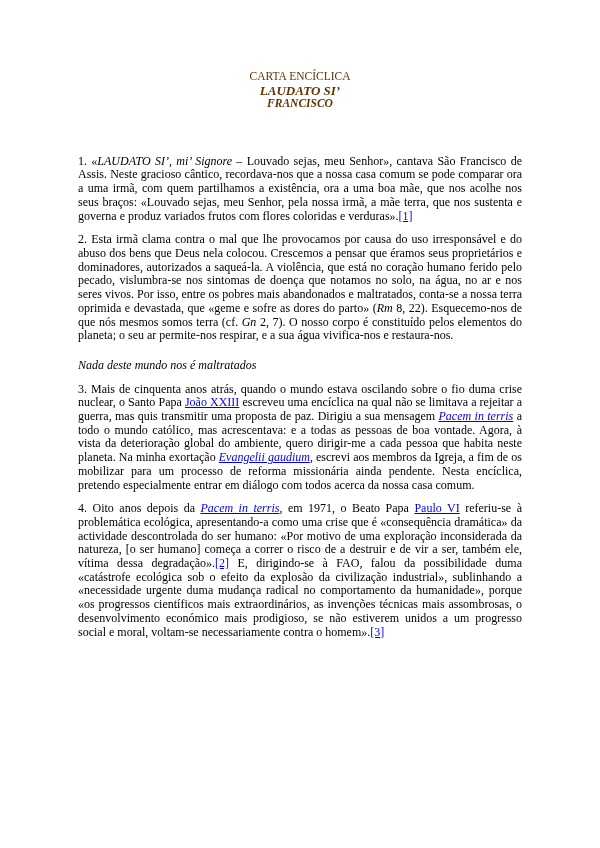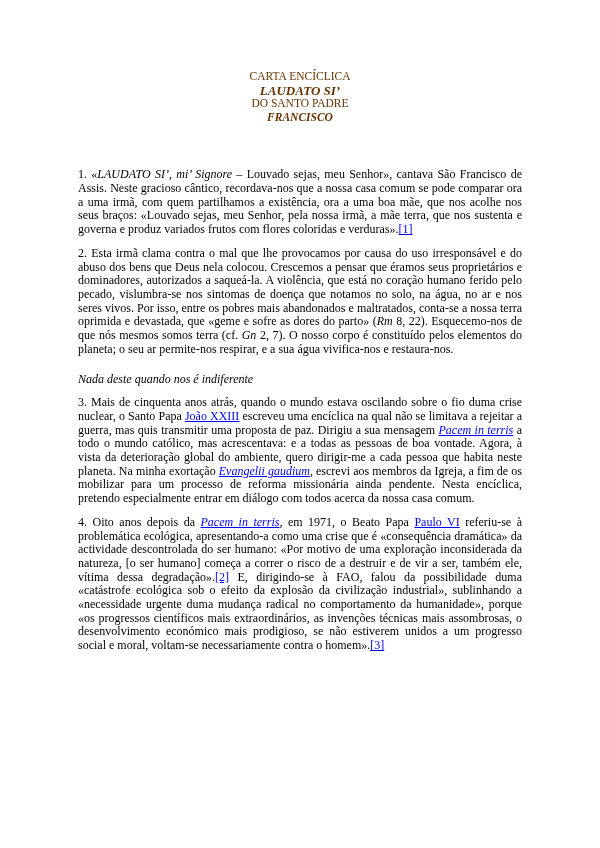--- a/index.html
+++ b/index.html
@@ -59,25 +59,24 @@
   }
 </style>
 </head>
 <body>
 
 <div class="page">
 
   <div class="doc-header">
     <div class="h-line">CARTA ENCÍCLICA</div>
     <div class="h-title">LAUDATO SI’</div>
-    <div class="h-line">DO SANTO PADRE</div>
     <div class="h-pope">FRANCISCO</div>
   </div>
 
   <div class="doc-body">
     <p class="para"><span>1. «</span><span class="seg-italic">LAUDATO SI’, mi’ Signore</span><span> – Louvado sejas, meu Senhor», cantava São Francisco de Assis. Neste gracioso cântico, recordava-nos que a nossa casa comum se pode comparar ora a uma irmã, com quem partilhamos a existência, ora a uma boa mãe, que nos acolhe nos seus braços: «Louvado sejas, meu Senhor, pela nossa irmã, a mãe terra, que nos sustenta e governa e produz variados frutos com flores coloridas e verduras».</span><a class="doc-link" href="#">[1]</a></p>
     <p class="para"><span>2. Esta irmã clama contra o mal que lhe provocamos por causa do uso irresponsável e do abuso dos bens que Deus nela colocou. Crescemos a pensar que éramos seus proprietários e dominadores, autorizados a saqueá-la. A violência, que está no coração humano ferido pelo pecado, vislumbra-se nos sintomas de doença que notamos no solo, na água, no ar e nos seres vivos. Por isso, entre os pobres mais abandonados e maltratados, conta-se a nossa terra oprimida e devastada, que «geme e sofre as dores do parto» (</span><span class="seg-italic">Rm</span><span> 8, 22). Esquecemo-nos de que nós mesmos somos terra (cf. </span><span class="seg-italic">Gn</span><span> 2, 7). O nosso corpo é constituído pelos elementos do planeta; o seu ar permite-nos respirar, e a sua água vivifica-nos e restaura-nos.</span></p>
-    <div class="section-heading">Nada deste quando nos é indiferente</div>
+    <div class="section-heading">Nada deste mundo nos é maltratados</div>
     <p class="para"><span>3. Mais de cinquenta anos atrás, quando o mundo estava oscilando sobre o fio duma crise nuclear, o Santo Papa </span><a class="doc-link" href="#">João XXIII</a><span> escreveu uma encíclica na qual não se limitava a rejeitar a guerra, mas quis transmitir uma proposta de paz. Dirigiu a sua mensagem </span><a class="doc-link seg-italic" href="#">Pacem in terris</a><span> a todo o mundo católico, mas acrescentava: e a todas as pessoas de boa vontade. Agora, à vista da deterioração global do ambiente, quero dirigir-me a cada pessoa que habita neste planeta. Na minha exortação </span><a class="doc-link seg-italic" href="#">Evangelii gaudium</a><span>, escrevi aos membros da Igreja, a fim de os mobilizar para um processo de reforma missionária ainda pendente. Nesta encíclica, pretendo especialmente entrar em diálogo com todos acerca da nossa casa comum.</span></p>
     <p class="para"><span>4. Oito anos depois da </span><a class="doc-link seg-italic" href="#">Pacem in terris</a><span>, em 1971, o Beato Papa </span><a class="doc-link" href="#">Paulo VI</a><span> referiu-se à problemática ecológica, apresentando-a como uma crise que é «consequência dramática» da actividade descontrolada do ser humano: «Por motivo de uma exploração inconsiderada da natureza, [o ser humano] começa a correr o risco de a destruir e de vir a ser, também ele, vítima dessa degradação».</span><a class="doc-link" href="#">[2]</a><span> E, dirigindo-se à FAO, falou da possibilidade duma «catástrofe ecológica sob o efeito da explosão da civilização industrial», sublinhando a «necessidade urgente duma mudança radical no comportamento da humanidade», porque «os progressos científicos mais extraordinários, as invenções técnicas mais assombrosas, o desenvolvimento económico mais prodigioso, se não estiverem unidos a um progresso social e moral, voltam-se necessariamente contra o homem».</span><a class="doc-link" href="#">[3]</a></p>
   </div>
 
 </div>
 
 </body></html>

